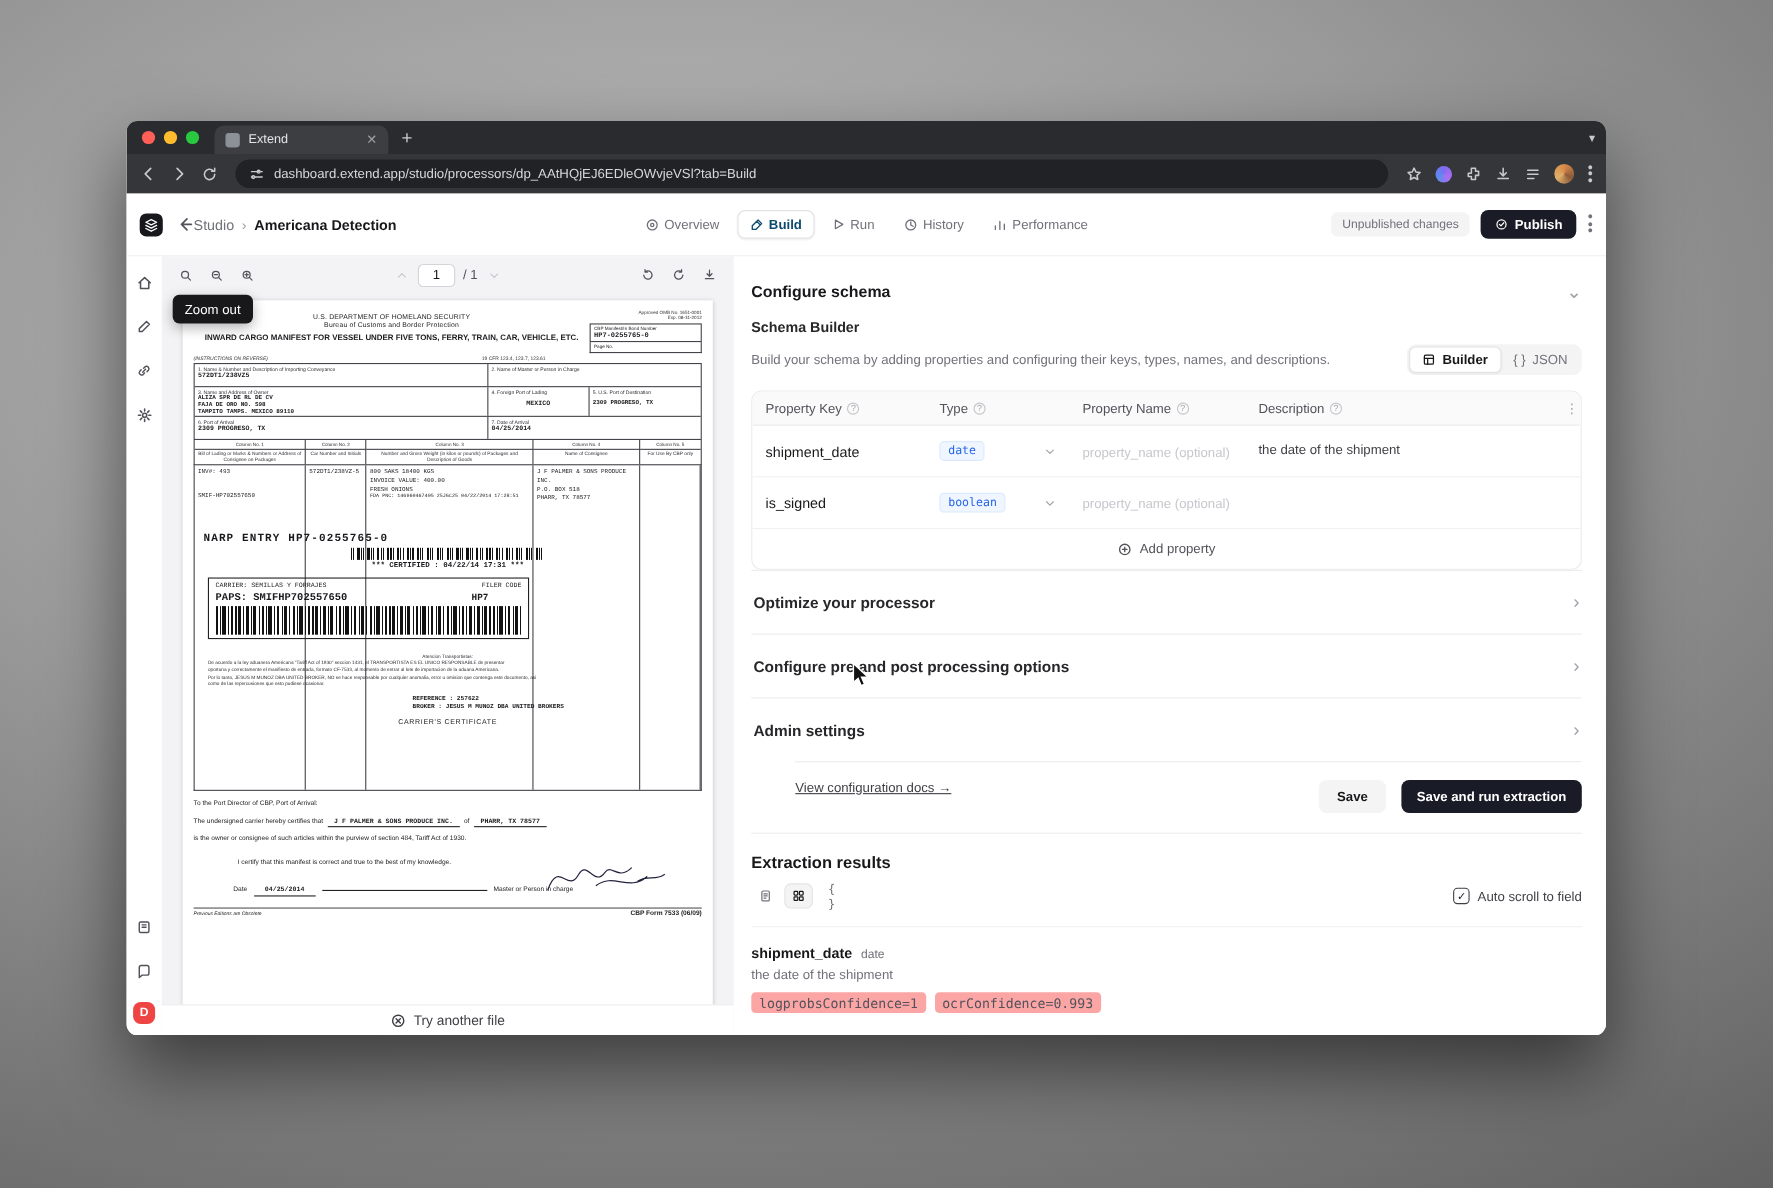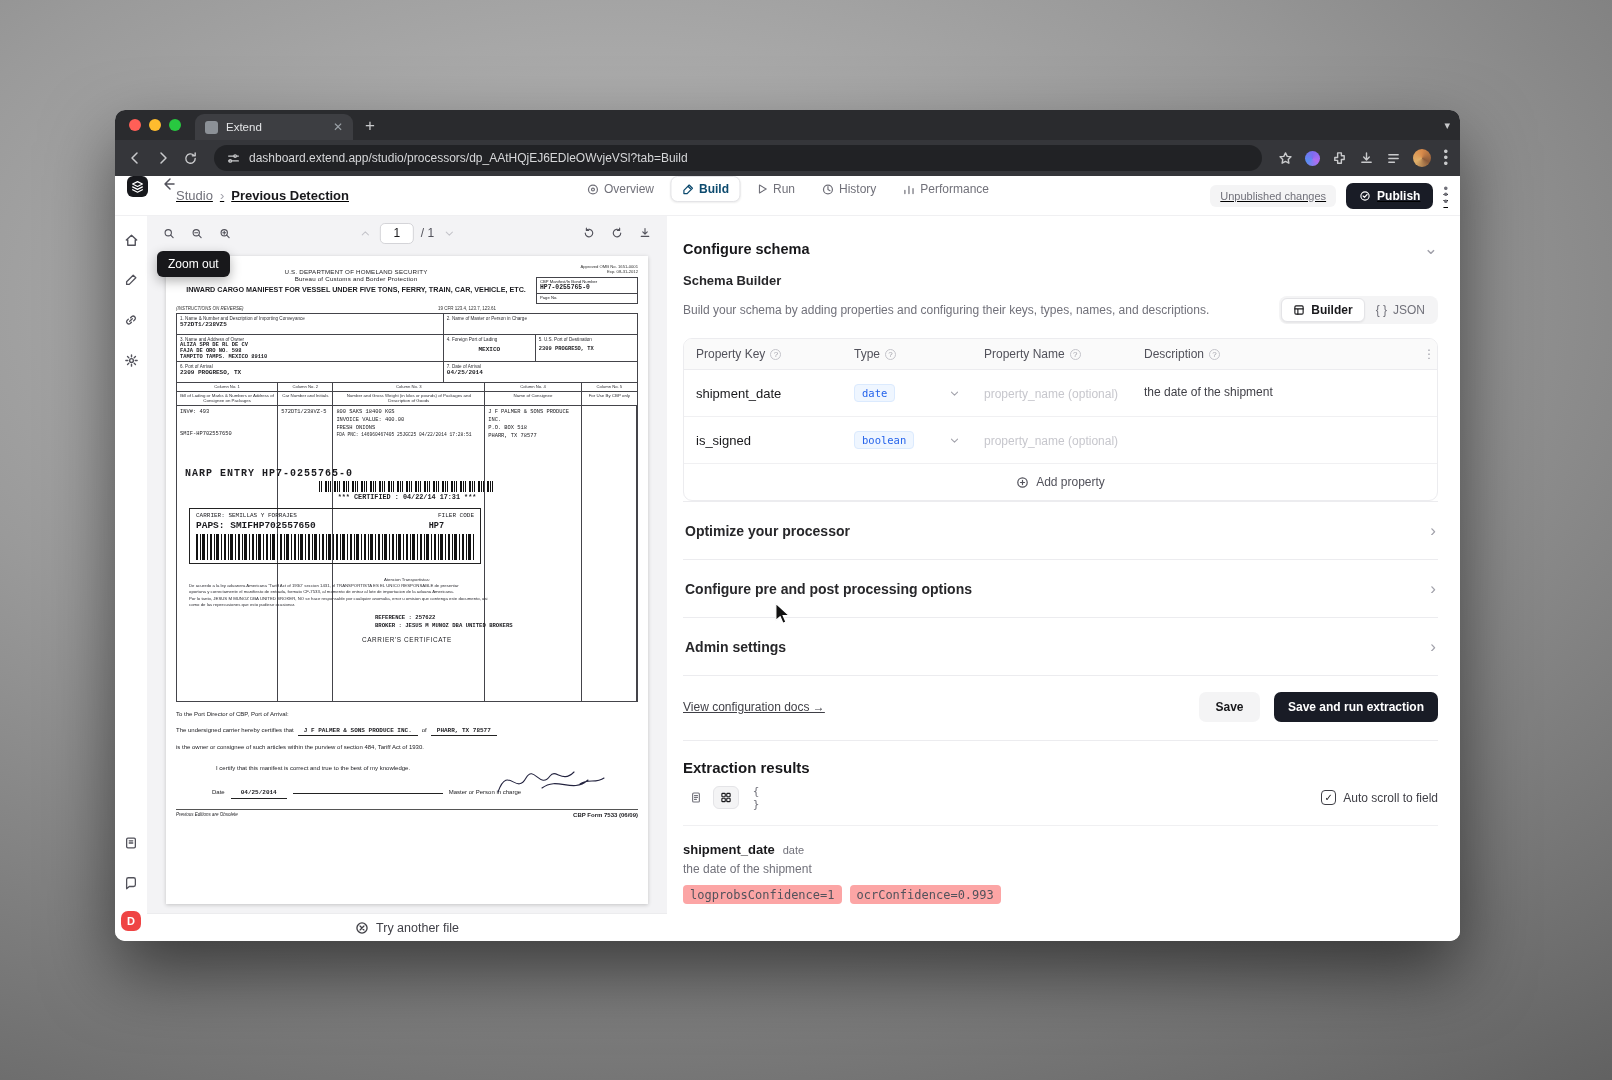--- a/index.html
+++ b/index.html
@@ -23,21 +23,21 @@
   .urlbar{flex:0 0 36px;background:#35363a;display:flex;align-items:center;padding:0 12px;gap:12px;}
   .nav-ic{color:#c9cacc;display:flex;align-items:center;}
   .omnibox{flex:1;height:26px;background:#212225;border-radius:13px;display:flex;align-items:center;gap:9px;
     padding:0 13px;color:#d6d7d9;font-size:12px;margin:0 4px;}
   .ext-badge{width:15px;height:15px;border-radius:50%;background:conic-gradient(#7c6cf0,#b06cf0,#5a8df0,#7c6cf0);}
   .browser-avatar{width:18px;height:18px;border-radius:50%;background:conic-gradient(#d88a4a,#8a5a3a,#e0b06a,#d88a4a);}
   .kebab-v{color:#c9cacc;font-size:13px;line-height:.45;text-align:center;}
 
   
   .app{flex:1;display:flex;flex-direction:column;background:#fff;min-height:0;}
-  .app-header{flex:0 0 40px;display:flex;padding:0 12px;border-bottom:1px solid #f0f0f2;position:relative;text-decoration:underline;}
+  .app-header{flex:0 0 40px;display:flex;align-items:center;padding:15px 12px;border-bottom:1px solid #f0f0f2;position:relative;}
   .logo{width:21px;height:21px;border-radius:6px;background:#17181c;color:#fff;display:flex;align-items:center;justify-content:center;margin-right:12px;}
   .crumb{display:flex;align-items:center;gap:7px;font-size:13px;}
   .crumb-back{color:#52525b;display:flex;}
   .crumb-app{color:#71717a;}
   .crumb-sep{color:#a1a1aa;}
   .crumb-page{color:#18181b;font-weight:600;}
   .center-tabs{position:absolute;left:50%;transform:translateX(-50%);display:flex;align-items:center;gap:6px;}
   .ct-item{display:flex;align-items:center;gap:5px;padding:5px 10px;border-radius:7px;font-size:12px;color:#71717a;cursor:pointer;}
   .ct-item.active{background:#fff;border:1px solid #e4e4e7;box-shadow:0 1px 2px rgba(0,0,0,.07);color:#0c4a6e;font-weight:600;}
   .header-right{margin-left:auto;display:flex;align-items:center;gap:10px;}
@@ -149,21 +149,21 @@
   .st-body{border-bottom:1px solid #f0f0f2;}
   .st-cell{padding:14px 12px;font-size:13px;color:#18181b;}
   .type-cell{display:flex;align-items:center;justify-content:space-between;padding:14px 12px;}
   .type-pill{font-family:"DejaVu Sans Mono",monospace;font-size:10.5px;color:#2563eb;background:#eff6ff;border:1px solid #dbeafe;border-radius:4px;padding:2px 7px;}
   .ph{color:#c7c7cd;font-size:12px;}
   .desc-cell{font-size:12px;color:#3f3f46;line-height:1.45;padding:12px;}
   .add-row{display:flex;align-items:center;justify-content:center;gap:7px;padding:11px;color:#52525b;font-size:12px;}
   .sect{display:flex;justify-content:space-between;align-items:center;padding:20px 2px;border-top:1px solid #ececef;cursor:pointer;}
   .sect:first-of-type{margin-top:26px;}
   .sect-label{font-size:14px;font-weight:600;color:#27272a;}
-  .docs-row{display:flex;justify-content:space-between;align-items:center;padding:16px 0 18px;border-top:1px solid #ececef;}
+  .docs-row{display:flex;justify-content:space-between;align-items:flex-start;padding:16px 0 18px;border-top:1px solid #ececef;margin-left:40px;}
   .docs-link{font-size:12px;color:#3f3f46;text-decoration:underline;}
   .btn-save{background:#f4f4f5;color:#18181b;border:none;border-radius:7px;font-size:12px;font-weight:700;padding:8px 16px;}
   .btn-save-run{background:#191c26;color:#fff;border:none;border-radius:7px;font-size:12px;font-weight:600;padding:8px 14px;margin-left:10px;}
   .extract-head{border-top:1px solid #ececef;padding-top:18px;font-size:15px;font-weight:600;color:#18181b;}
   .toggles-row{display:flex;align-items:center;margin-top:10px;}
   .tgl{width:26px;height:23px;display:flex;align-items:center;justify-content:center;border-radius:6px;color:#71717a;background:transparent;border:1px solid transparent;margin-right:4px;}
   .tgl.active{background:#f4f4f5;border:1px solid #e4e4e7;color:#18181b;}
   .autoscroll{margin-left:auto;display:flex;align-items:center;gap:7px;font-size:12px;color:#3f3f46;}
   .cbx{width:15px;height:15px;border:1.5px solid #3f3f46;border-radius:4px;display:flex;align-items:center;justify-content:center;font-size:10px;color:#18181b;background:#fff;}
   .result-card{margin-top:16px;border-top:1px solid #f0f0f2;padding-top:16px;}
@@ -259,21 +259,21 @@
             </svg>
           </span>
         <span class="crumb-back">
           <svg class="ic" width="16" height="16" viewBox="0 0 16 16">
               <path d="M10 3 5 8l5 5M5 8h9"></path>
             </svg>
           </span>
         <div class="crumb">
           <span class="crumb-app">Studio</span>
           <span class="crumb-sep">›</span>
-          <span class="crumb-page">Previous Detection</span>
+          <span class="crumb-page">Americana Detection</span>
         </div>
 
         <div class="center-tabs">
           <div class="ct-item">
             <svg class="ic" width="13" height="13" viewBox="0 0 16 16">
                 <circle cx="8" cy="8" r="5.5"></circle>
                 <circle cx="8" cy="8" r="1.8"></circle>
               </svg>
             <span>Overview</span>
           </div>

